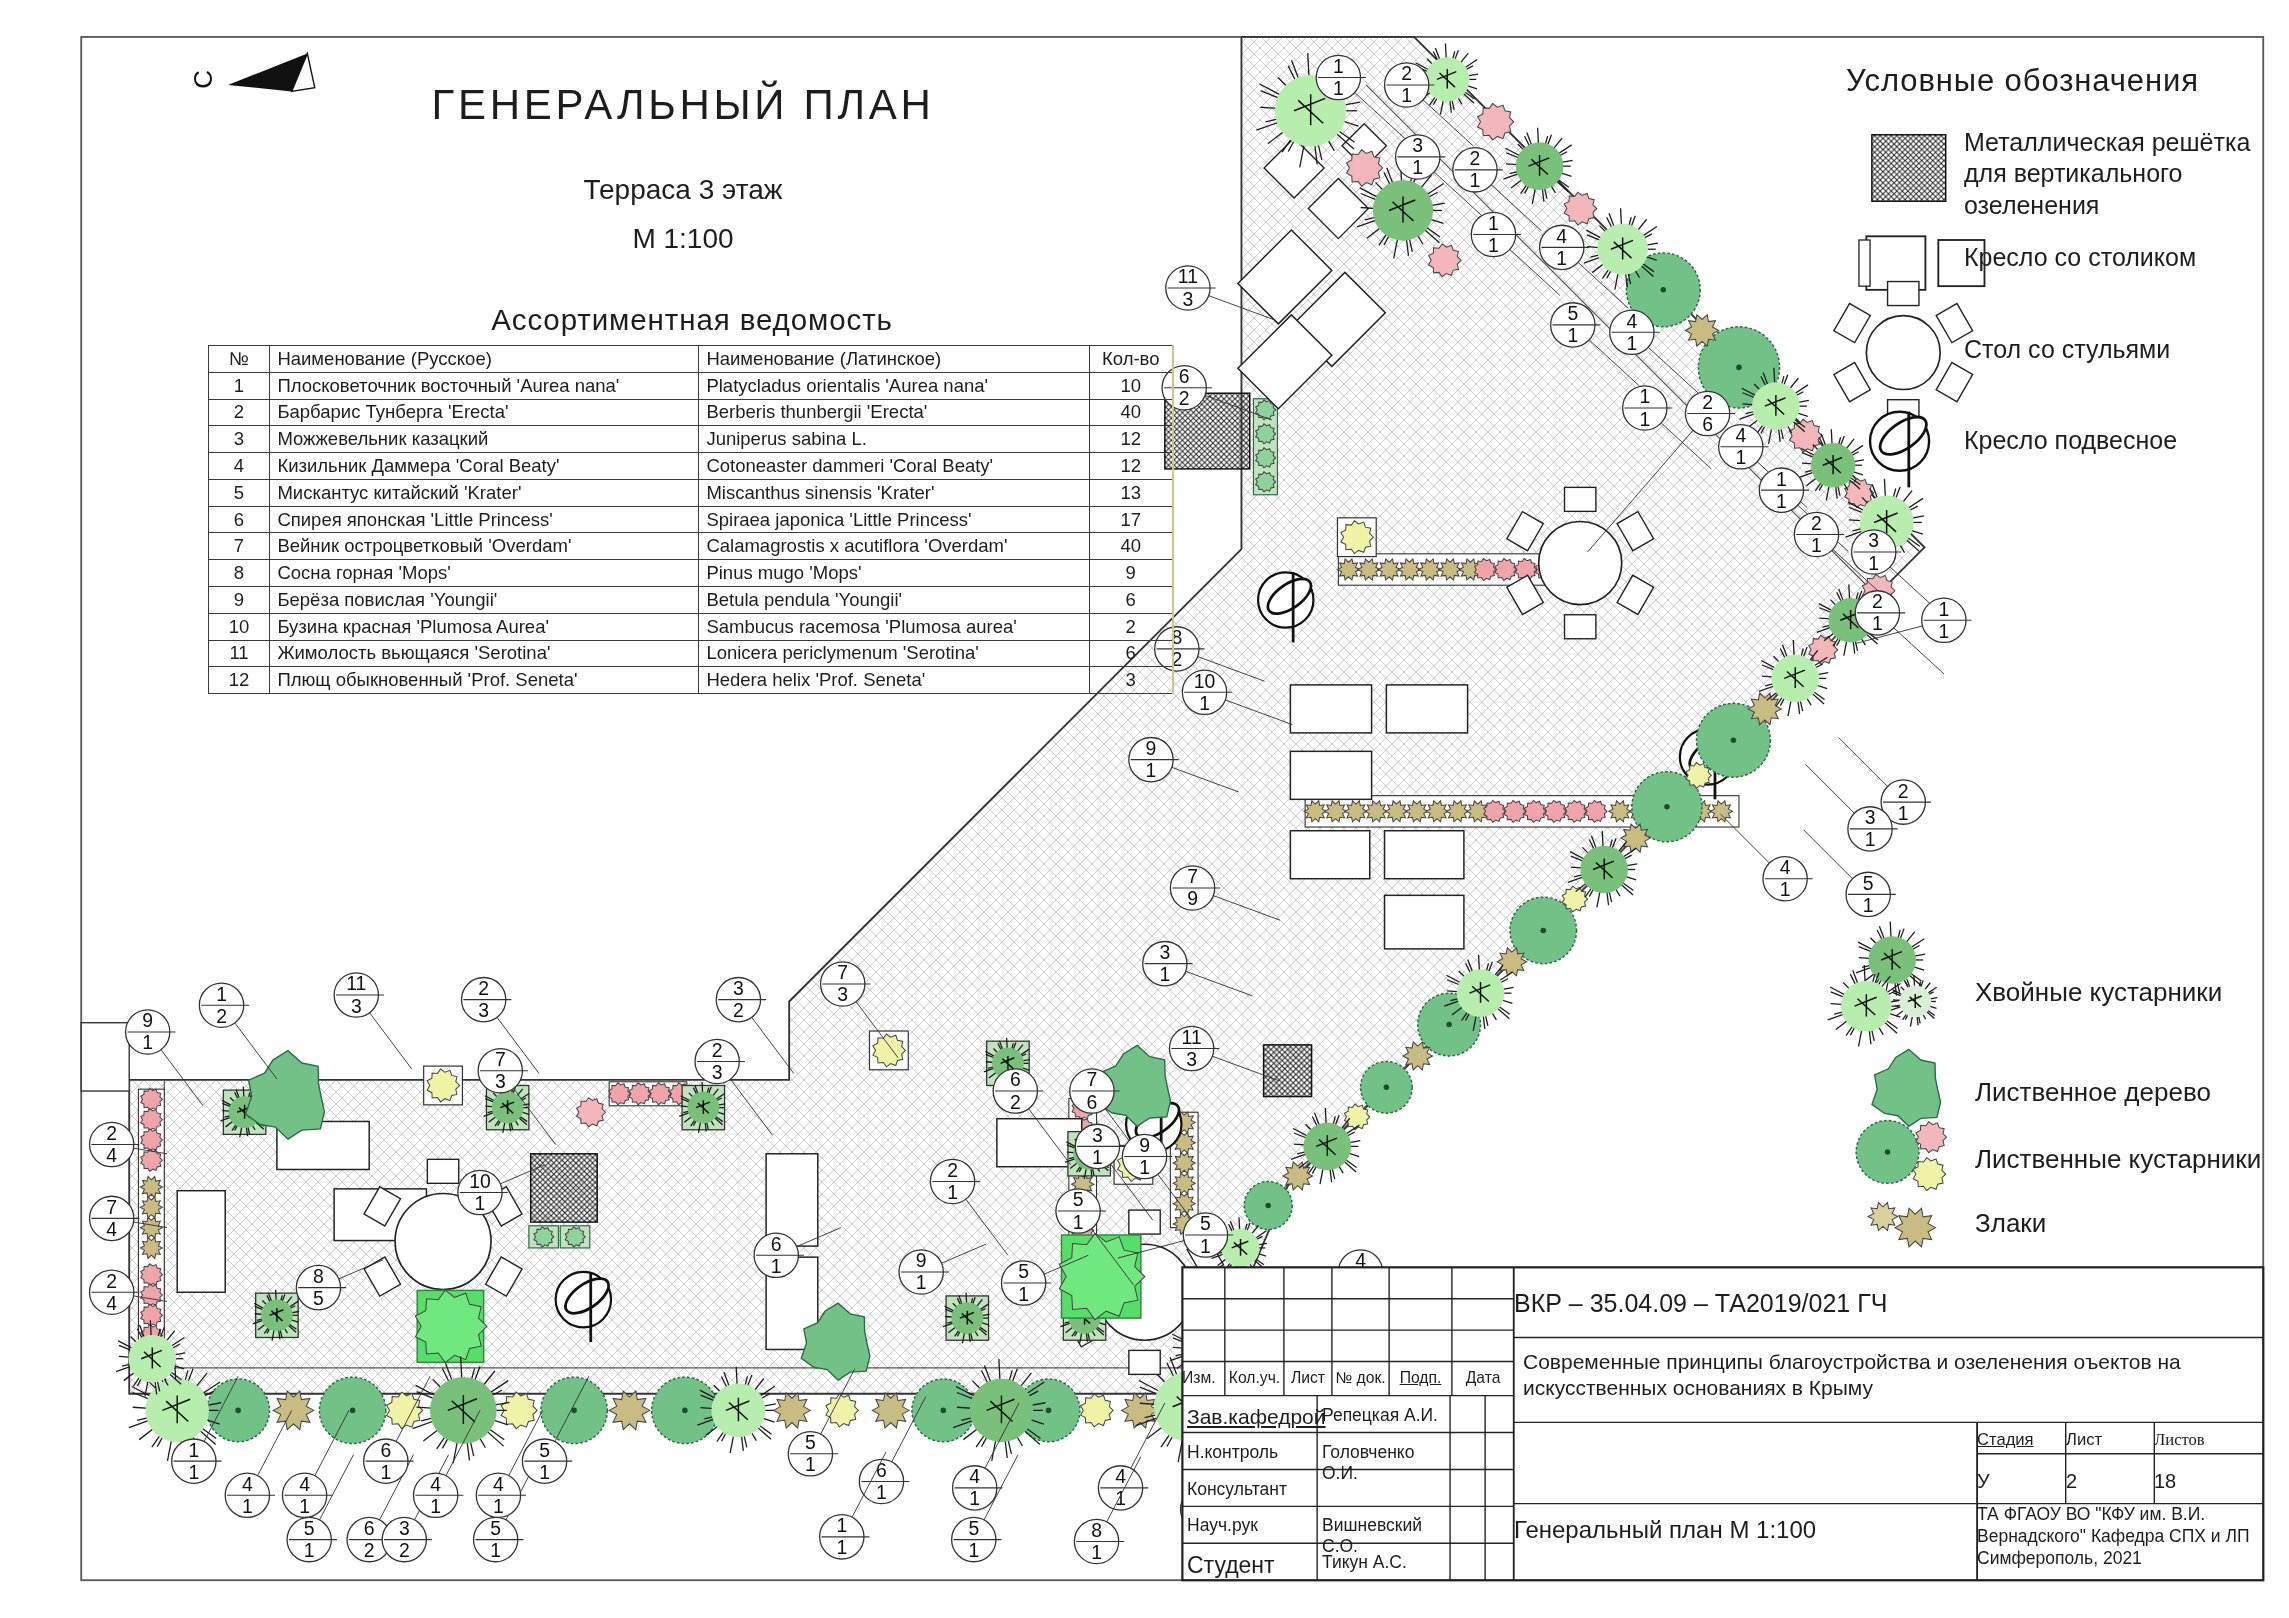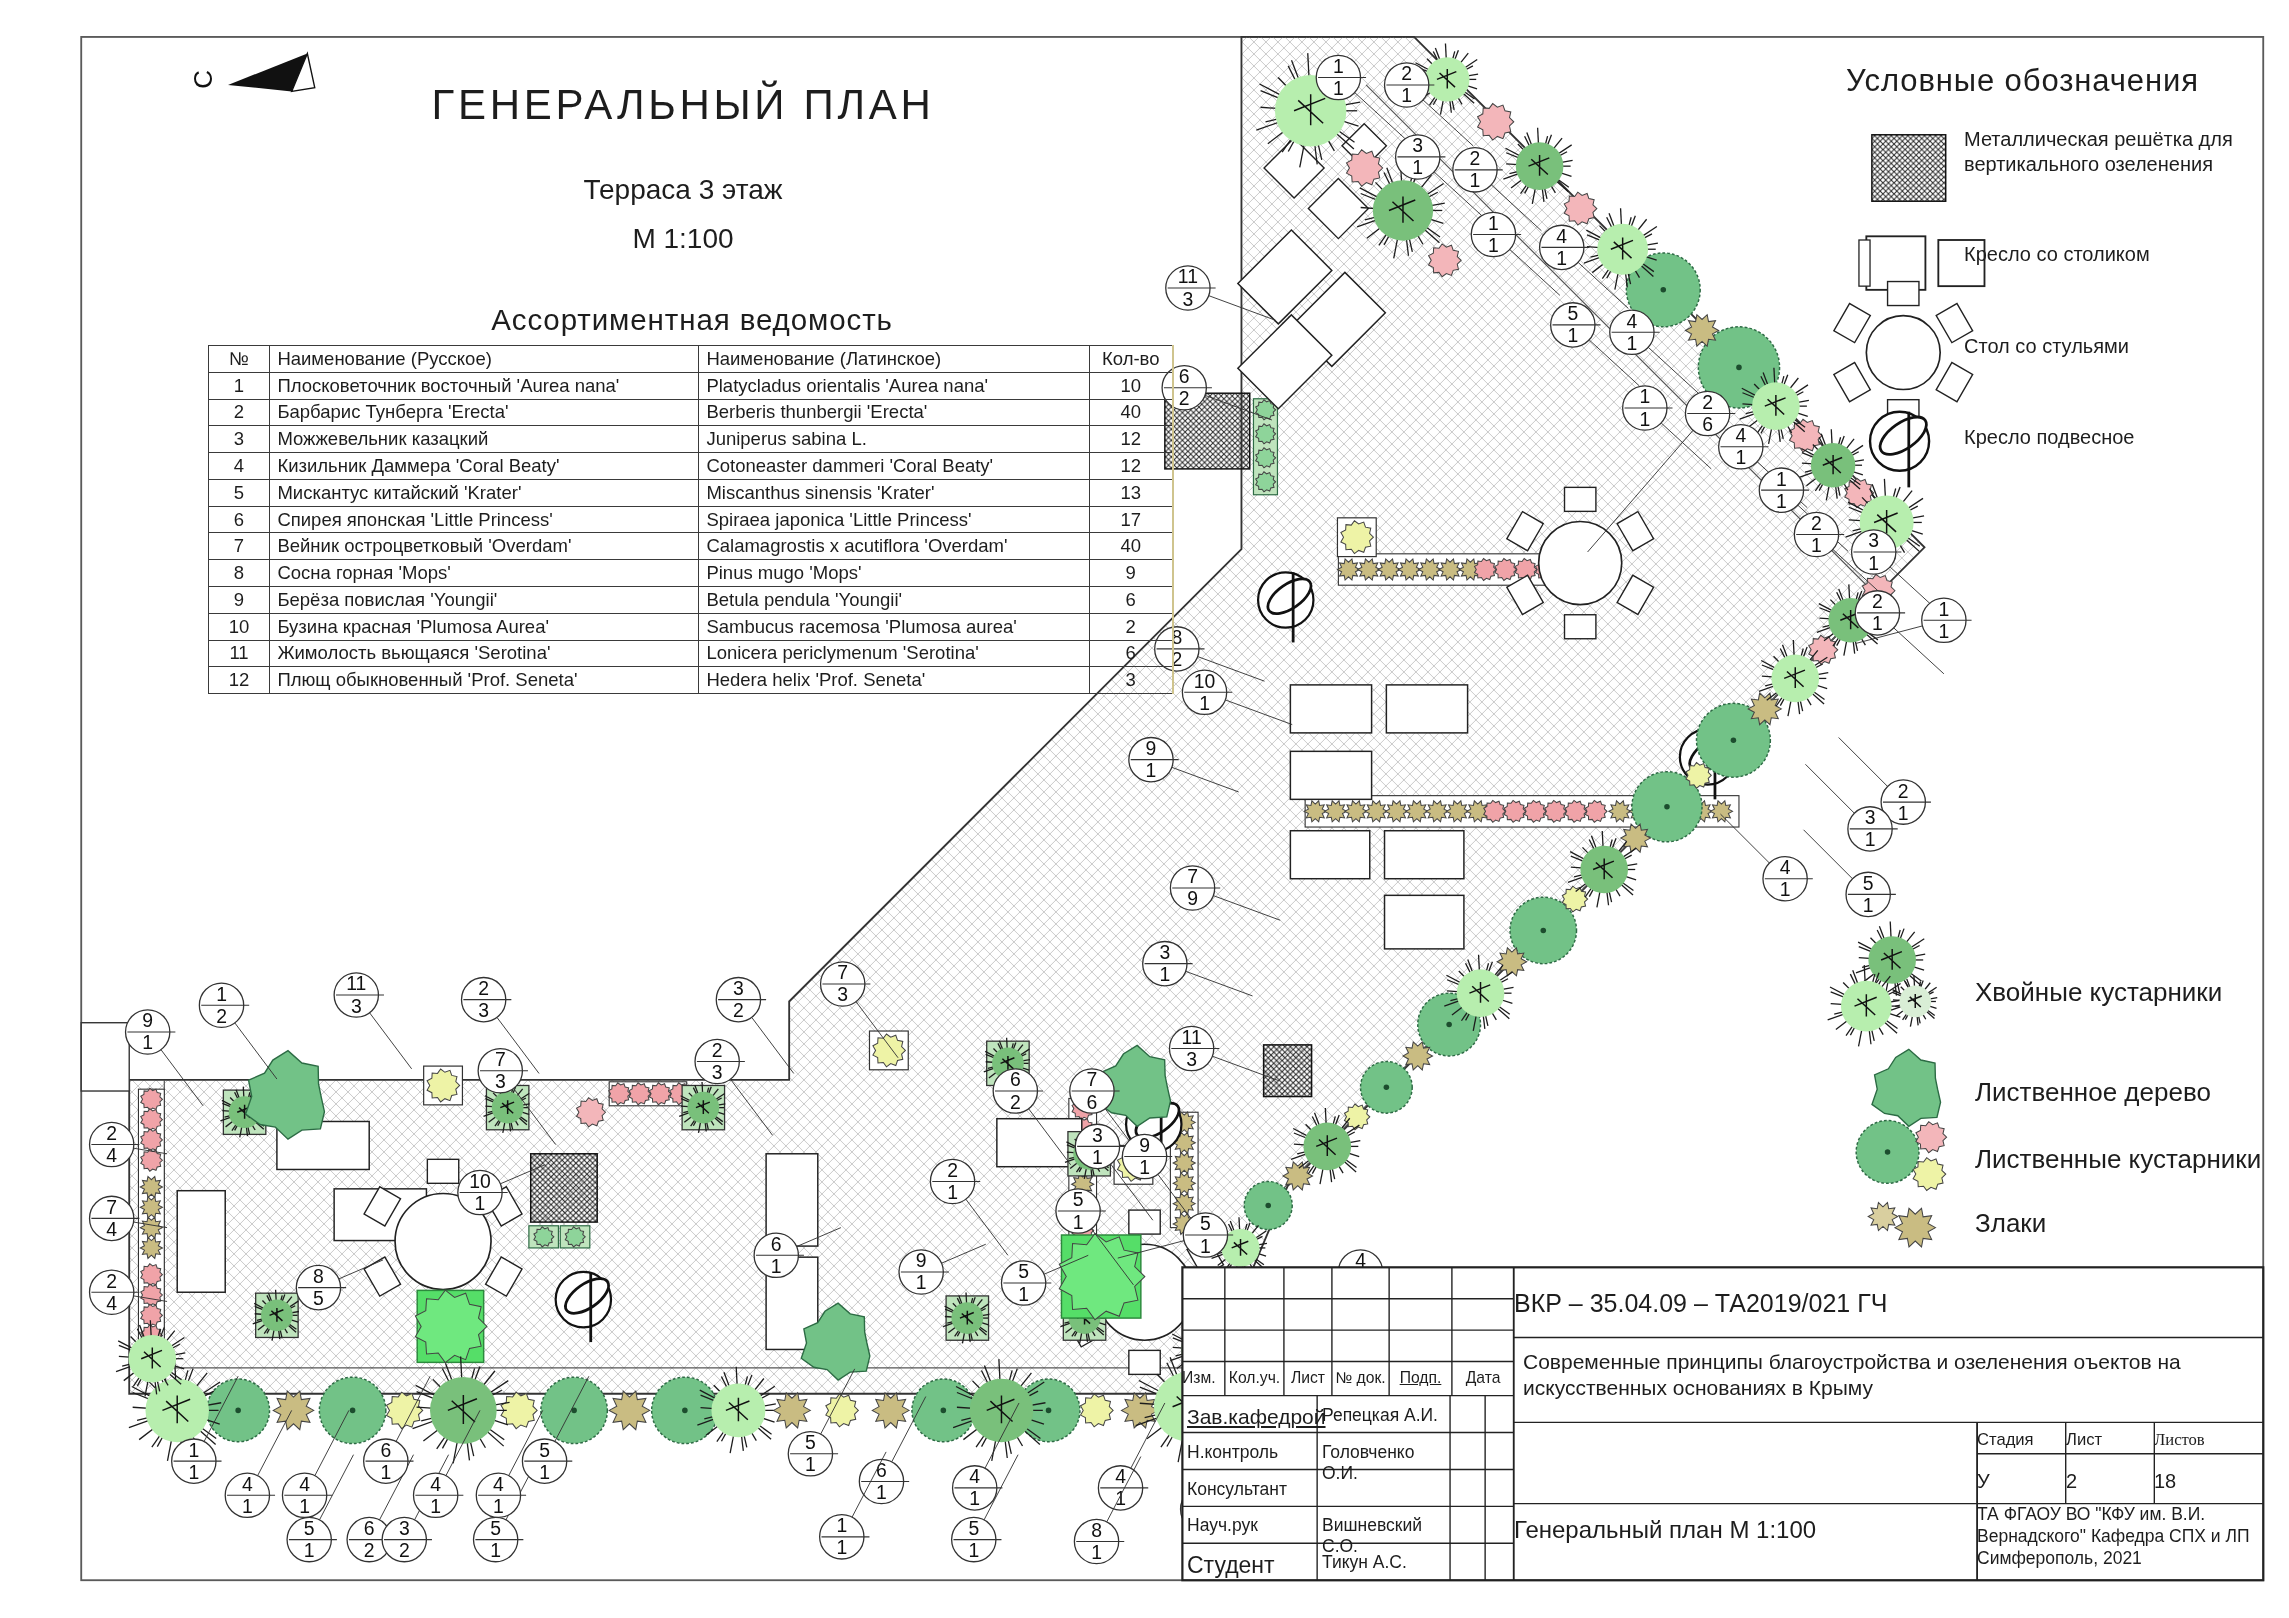--- a/index.html
+++ b/index.html
@@ -10,21 +10,21 @@
   .ttl{font-size:42px;letter-spacing:3.7px;}
   .sub{font-size:28px;}
   .tbl-title{font-size:29.5px;letter-spacing:0.9px;}
   table.assort{position:absolute;left:208px;top:345px;border-collapse:collapse;
     font-size:18.5px;table-layout:fixed;}
   table.assort th,table.assort td{border:1.5px solid #3a3a3a;padding:0.9px 7.4px;height:24px;
     font-weight:normal;text-align:left;overflow:hidden;white-space:nowrap;}
   table.assort th{font-size:18.5px;}
   .cnum,.cqty{text-align:center !important;}
   table.assort td:last-child,table.assort th:last-child{border-right:2.3px solid #cfc48e;}
-  .leg-label{position:absolute;font-size:20px;line-height:1.25;}
+  .leg-label{position:absolute;font-size:25px;line-height:1.25;}
   .leg-title{font-size:31px;letter-spacing:0.9px;}
   .stamp-txt{position:absolute;text-align:left;line-height:1.25;}
   .small{font-size:16.6px;}
 </style>
 </head>
 <body>
 
 <div id="sheet">
 
   <svg id="plan-svg" width="2290" height="1619" viewBox="0 0 2481 1754">
@@ -1983,21 +1983,21 @@
 
   <div class="stamp-txt" style="left:1514px;top:1288px;width:749px;font-size:25px;">ВКР – 35.04.09 – ТА2019/021 ГЧ</div>
   <div class="stamp-txt" style="left:1523px;top:1349px;width:731px;font-size:21px;">Современные принципы благоустройства и озеленения оъектов на
 искусственных основаниях в Крыму</div>
   <div class="stamp-txt" style="left:1514px;top:1515px;width:463px;font-size:24px;">Генеральный план
 М 1:100</div>
   <div class="stamp-txt" style="left:1977px;top:1504px;width:286px;font-size:17.5px;">ТА ФГАОУ ВО "КФУ
 им. В.И. Вернадского"
 Кафедра СПХ и ЛП
 Симферополь, 2021</div>
-  <div class="stamp-txt small" style="left:1977px;top:1430px;width:99px;">Стадия</div>
+  <div class="stamp-txt small" style="left:1977px;top:1430px;width:99px;text-decoration:underline;">Стадия</div>
   <div class="stamp-txt small" style="left:2066px;top:1430px;width:89px;">Лист</div>
   <div class="stamp-txt small" style="left:2154px;top:1430px;width:88px;font-family:Liberation Serif, serif;">Листов</div>
   <div class="stamp-txt" style="left:1977px;top:1469px;width:89px;font-size:20px;">У</div>
   <div class="stamp-txt" style="left:2066px;top:1469px;width:89px;font-size:20px;">2</div>
   <div class="stamp-txt" style="left:2154px;top:1469px;width:109px;font-size:20px;">18</div>
   <div id="stamp-extra">
       <div class="t" style="left: 1182px; top: 1369px; width: 20px; font-size: 15.7px; text-align: left;">Изм.</div>
       <div class="t" style="left: 1225px; top: 1369px; width: 59px; font-size: 15.7px; text-align: center;">Кол.уч.</div>
       <div class="t" style="left: 1284px; top: 1369px; width: 48px; font-size: 15.7px; text-align: center;">Лист</div>
       <div class="t" style="left: 1332px; top: 1369px; width: 57px; font-size: 15.7px; text-align: center;">№ док.</div>

